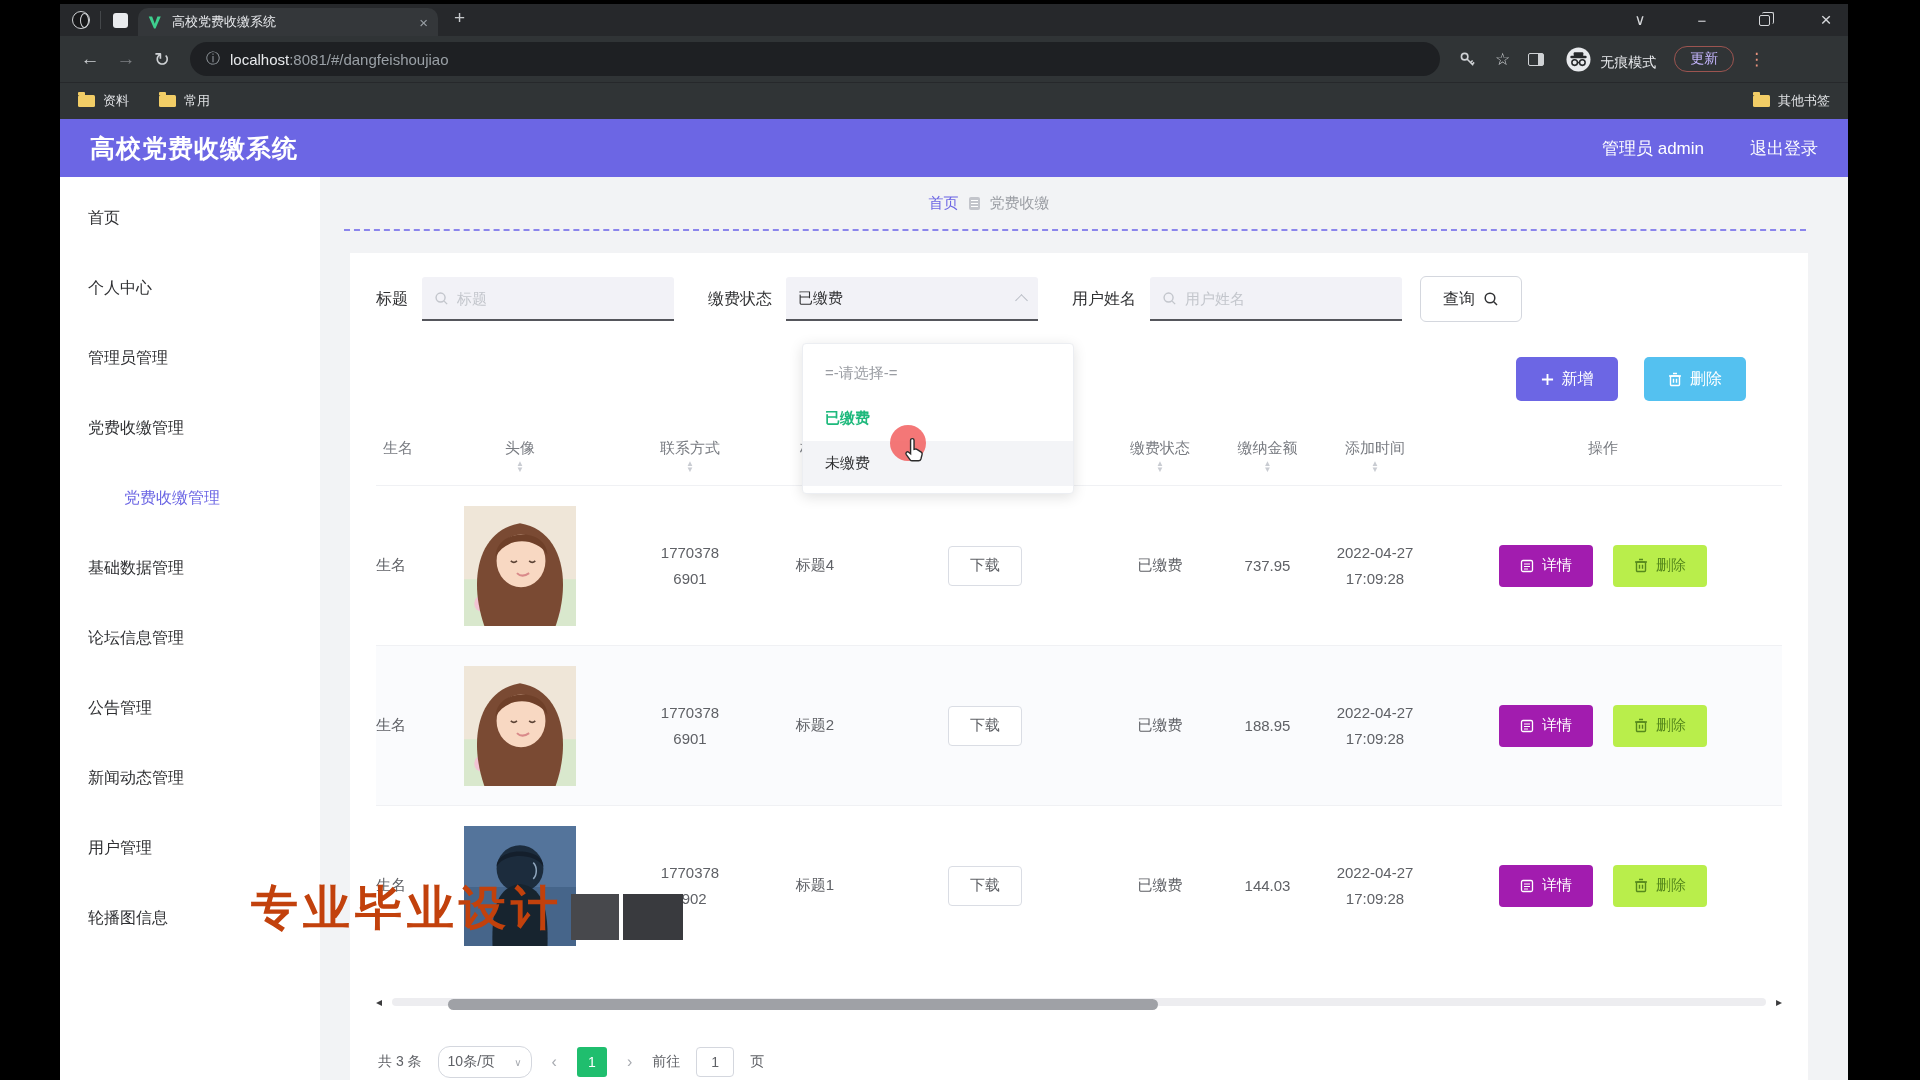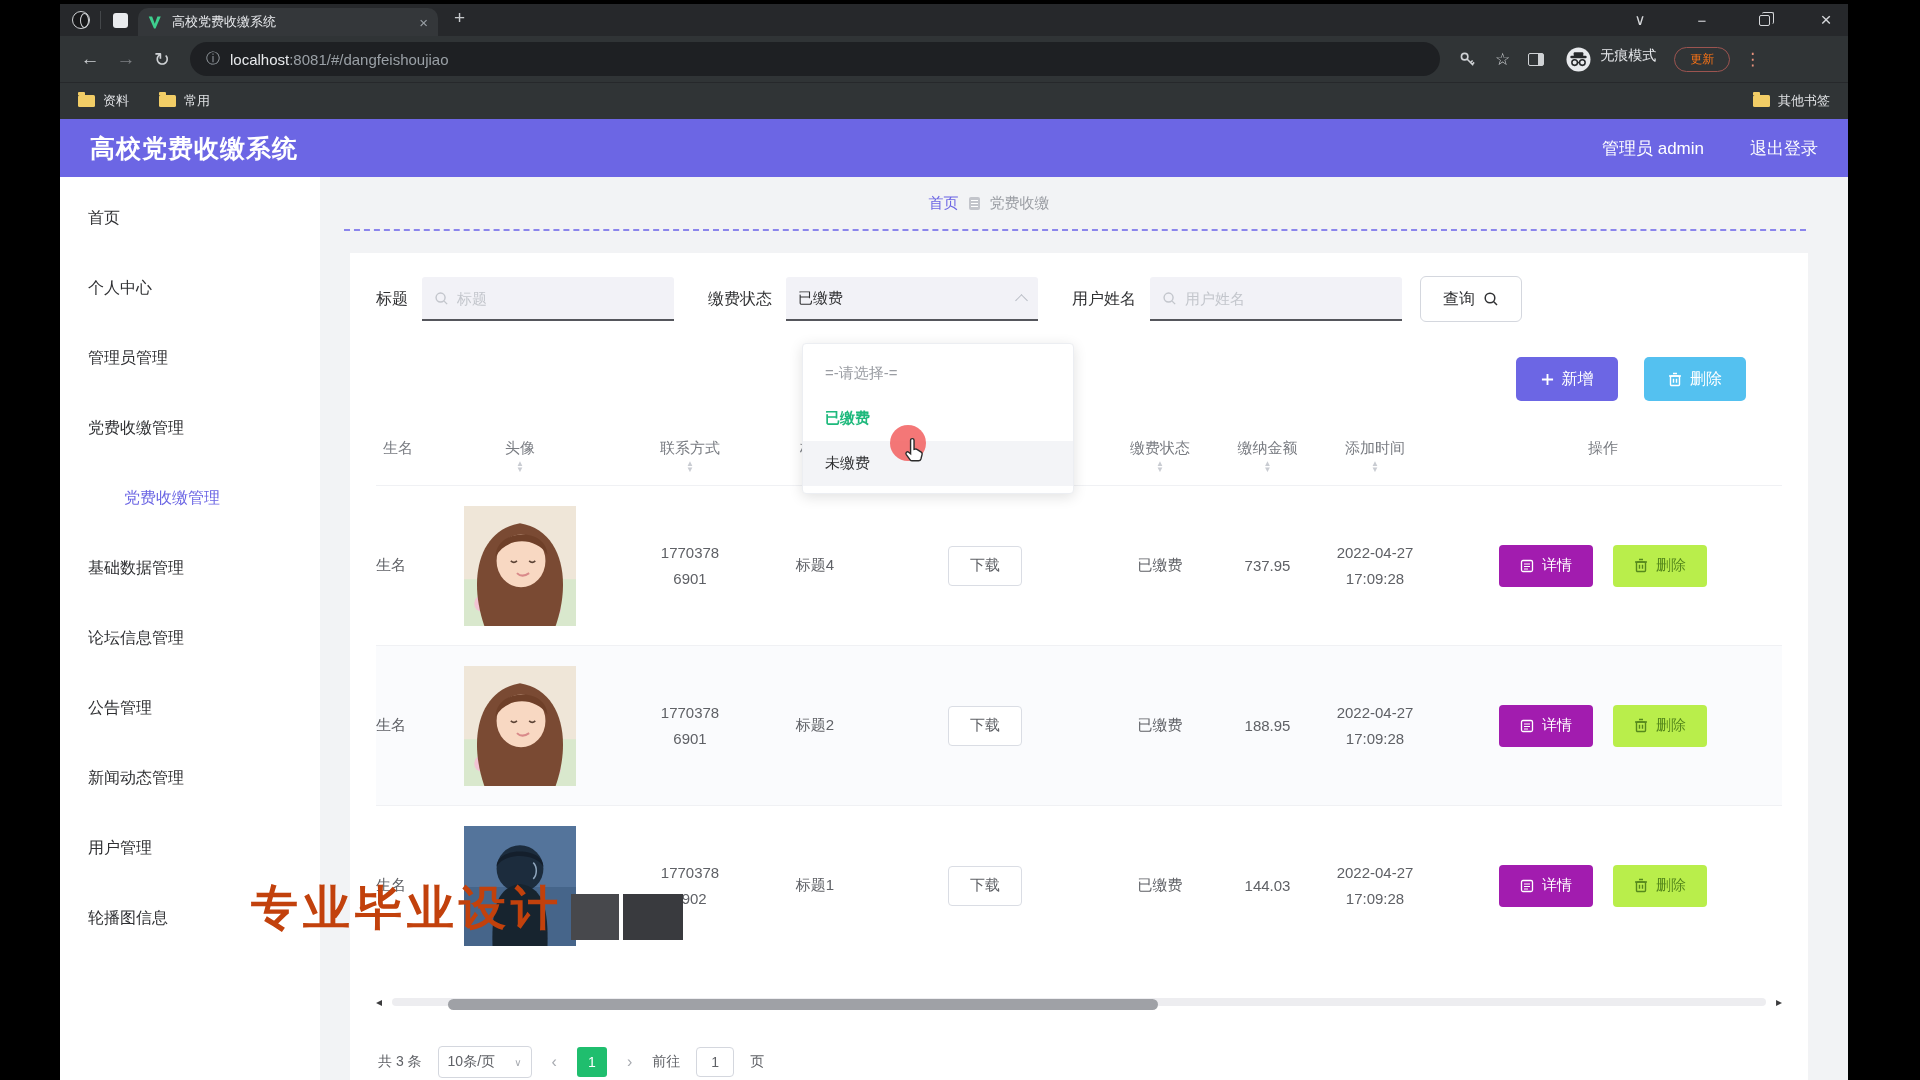--- a/index.html
+++ b/index.html
@@ -30,22 +30,22 @@
   .navic.fwd{color:#7d8184}
   .urlpill{flex:1;max-width:1250px;height:34px;background:#1e2023;border-radius:17px;display:flex;align-items:center;gap:10px;padding:0 16px;margin:0 8px}
   .info{color:#9aa0a6;font-size:14px}
   .url{font-size:15px;color:#9aa0a6;white-space:nowrap}
   .url b{color:#e8eaed;font-weight:normal}
   .tb-right{display:flex;align-items:center;gap:18px;margin-left:6px}
   .keyic,.panelic{display:inline-flex}
   .star{color:#cfd2d5;font-size:17px}
   .panel-box{width:16px;height:13px;border:1.7px solid #cfd2d5;border-radius:2px;position:relative}
   .panel-box::before{content:"";position:absolute;right:0;top:0;width:5px;height:100%;background:#cfd2d5}
-  .incog{display:flex;align-items:flex-start;gap:9px;color:#e8eaed;font-size:14px;margin-left:4px}
-  .update{border:1.5px solid #9c5450;color:#f97316;border-radius:15px;padding:3px 15px;font-size:12px;cursor:pointer}
+  .incog{display:flex;align-items:flex-end;gap:9px;color:#e8eaed;font-size:14px;margin-left:4px}
+  .update{border:1.5px solid #9c5450;color:#c4b5fd;border-radius:15px;padding:3px 15px;font-size:14px;cursor:pointer}
   .moredots{color:#e8927c;font-size:17px;cursor:pointer;margin-left:-4px}
 
   .bookmarks{flex:0 0 37px;background:#303436;border-top:1px solid #26282b;display:flex;align-items:center;gap:30px;padding:0 18px;font-size:13px;color:#e0e2e5}
   .bm{display:flex;align-items:center;gap:8px;cursor:pointer}
   .folder{width:17px;height:12px;background:#f2cd66;border-radius:1.5px;position:relative;flex:0 0 auto}
   .folder::before{content:"";position:absolute;top:-3px;left:0;width:7px;height:3px;background:#f2cd66;border-radius:1px 1px 0 0}
   .bm-other{margin-left:auto}
 
   
   .site{flex:1;display:flex;flex-direction:column;overflow:hidden}
@@ -112,21 +112,21 @@
   .cursor-dot{position:absolute;left:0;top:0;width:36px;height:36px;border-radius:50%;background:#f25f5f;opacity:.85}
   .cursor-hand{position:absolute;left:12px;top:12px}
 
   
   .hscroll{position:relative;height:14px;margin:30px 0 0 0}
   .hs-arrow{position:absolute;top:0;font-size:12px;color:#3c3c3e;line-height:14px}
   .hs-left{left:0}.hs-right{right:0}
   .hs-track{position:absolute;left:16px;right:16px;top:3px;height:8px;background:#ededf0;border-radius:4px}
   .hs-thumb{position:absolute;left:56px;top:1px;width:710px;height:11px;background:#9fa1a6;border-radius:6px;cursor:grab}
   .pager{display:flex;align-items:center;gap:16px;margin:32px 0 0 2px;font-size:14px;color:#5f6166;height:42px}
-  .pp-select{width:94px;height:32px;border:1px solid #d4d7de;border-radius:4px;display:flex;align-items:center;justify-content:space-between;padding:0 9px;cursor:pointer;color:#5f6166}
+  .pp-select{width:94px;height:32px;border:1px solid #d4d7de;border-radius:12px;display:flex;align-items:center;justify-content:space-between;padding:0 9px;cursor:pointer;color:#5f6166}
   .pp-caret{font-size:10px;color:#a7aab0}
   .pg-nav{color:#a7aab0;font-size:16px;cursor:pointer;padding:0 4px}
   .pg-cur{width:30px;height:30px;background:#1fbe6e;color:#fff;border-radius:3px;display:grid;place-items:center;font-size:14px;cursor:pointer}
   .goto-input{width:38px;height:30px;border:1px solid #d4d7de;border-radius:4px;text-align:center;font-size:14px;color:#5f6166;outline:none;font-family:"Liberation Sans",sans-serif}
 
   .watermark{position:absolute;left:191px;top:700px;z-index:60;font-size:47px;font-weight:800;color:#c2410c;letter-spacing:5px;display:flex;align-items:flex-end;white-space:nowrap}
   .wm-b1{display:inline-block;width:48px;height:46px;background:#47484c;margin-left:8px}
   .wm-b2{display:inline-block;width:60px;height:46px;background:#393a3e;margin-left:4px}
 </style>
 </head>

